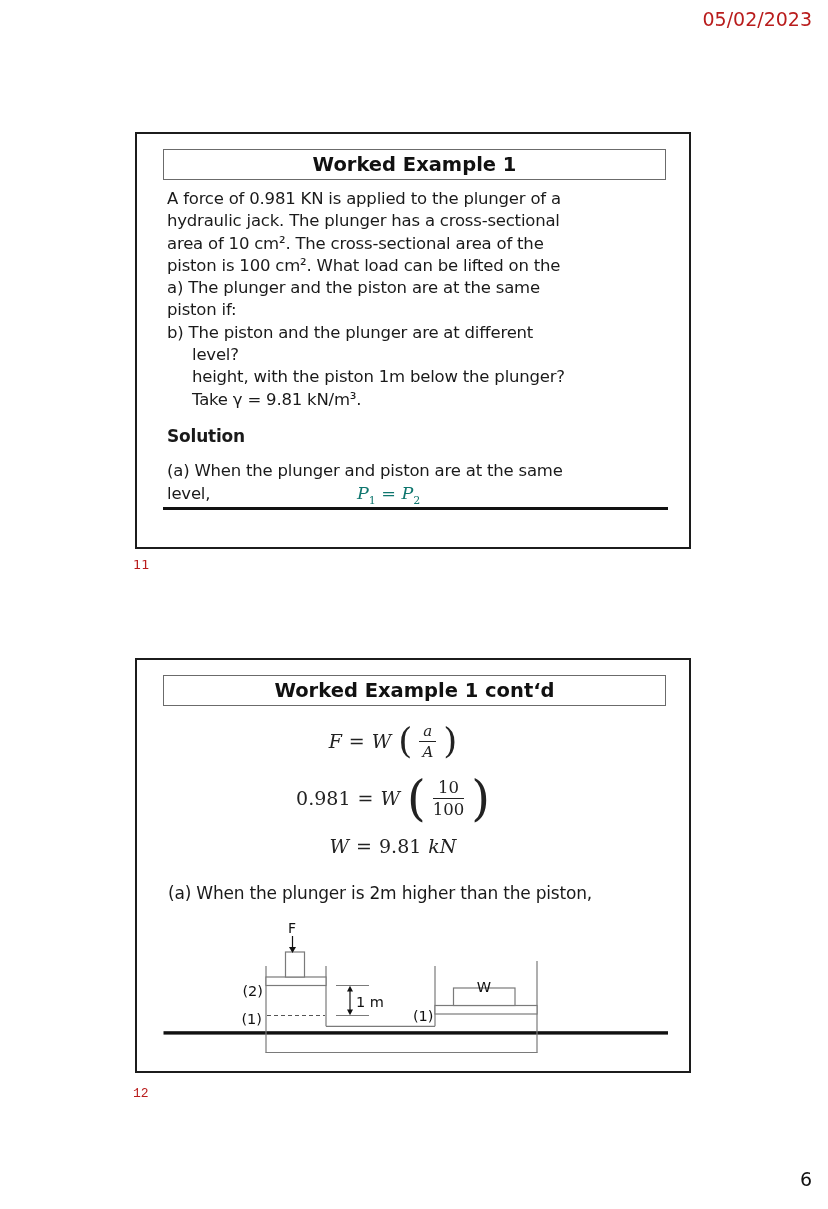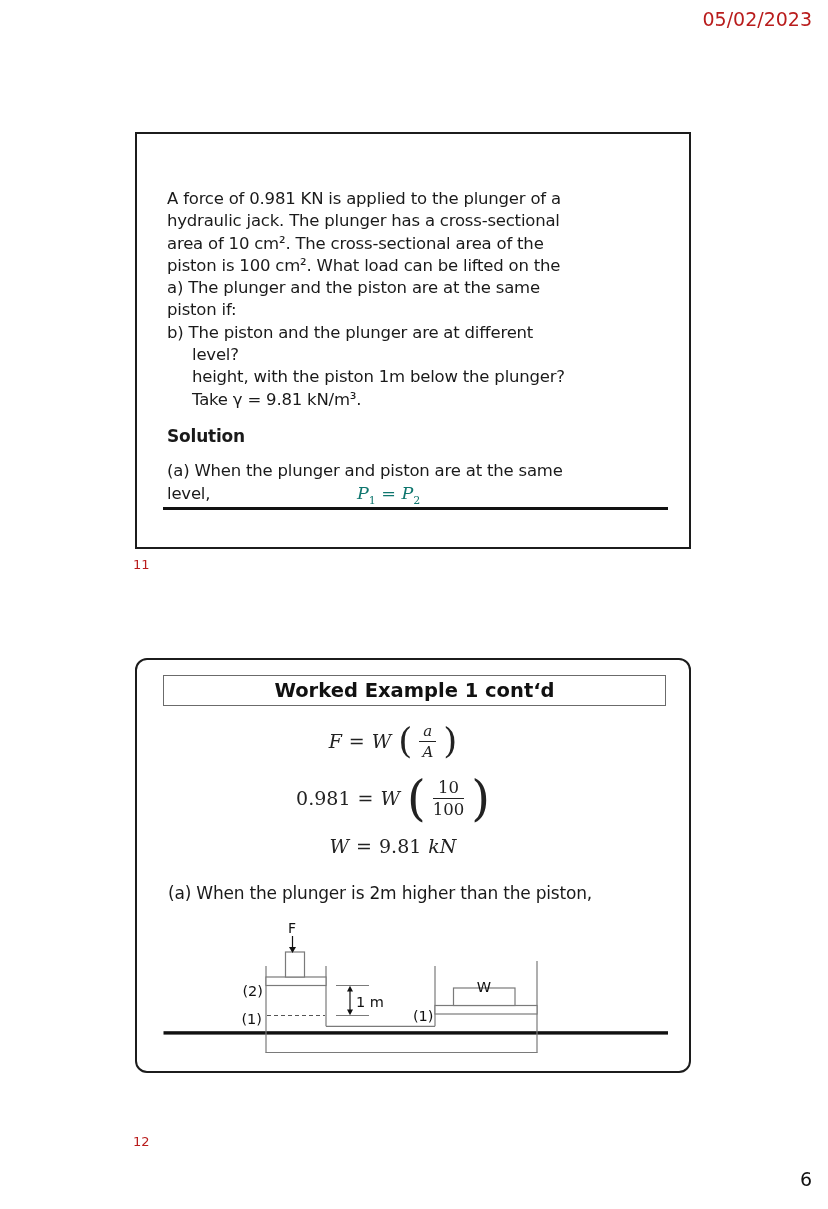--- a/index.html
+++ b/index.html
@@ -7,24 +7,24 @@
     position:relative;width:828px;height:1209px;background:#fff;
     font-family:"DejaVu Sans","Liberation Sans",sans-serif;color:#1a1a1a;overflow:hidden;
   }
   .date{position:absolute;top:8px;right:16px;font-size:19px;color:#b91c1c;}
   .page-num{position:absolute;top:1168px;right:16px;font-size:19px;color:#111;}
   .slide{
     position:absolute;left:135px;width:552px;background:#fff;
     border:2px solid #1c1c1c;
   }
   .slide1{top:132px;height:413px;}
-  .slide2{top:658px;height:411px;border-radius:12px;}
+  .slide2{top:658px;height:411px;}
   .slide-num{position:absolute;left:133px;font-size:13px;color:#b91c1c;}
   .num11{top:557px;}
-  .num12{top:1134px;}
+  .num12{top:1086px;font-family:Liberation Mono, monospace;}
   .title-box{
     position:absolute;left:26px;top:15px;width:501px;height:29px;
     border:1px solid #6b6b6b;text-align:center;line-height:29px;
     font-weight:bold;font-size:19.5px;color:#111;
   }
   .body1{position:absolute;left:30px;top:54px;width:510px;font-size:16.5px;line-height:22.3px;letter-spacing:-0.2px;}
   .bl{white-space:nowrap;}
   .ind{padding-left:25px;}
   .sol-head{position:absolute;left:30px;top:292px;font-size:17px;font-weight:bold;letter-spacing:-0.2px;}
   .sol-l1{position:absolute;left:30px;top:327px;font-size:16.5px;letter-spacing:-0.2px;white-space:nowrap;}
@@ -59,20 +59,23 @@
   .dark{stroke:#111;stroke-width:1.2;fill:none;}
 </style>
 </head>
 <body>
 
 <div class="page">
 
   <div class="date">05/02/2023</div>
 
   <div class="slide slide1">
+    <div class="title-box">
+      <span>Worked Example 1</span>
+    </div>
     <div class="body1">
       <div class="bl">A force of 0.981 KN is applied to the plunger of a</div>
       <div class="bl">hydraulic jack. The plunger has a cross-sectional</div>
       <div class="bl">area of 10 cm². The cross-sectional area of the</div>
       <div class="bl">piston is 100 cm². What load can be lifted on the</div>
       <div class="bl">a) The plunger and the piston are at the same</div>
       <div class="bl">piston if:</div>
       <div class="bl">b) The piston and the plunger are at different</div>
       <div class="bl ind">level?</div>
       <div class="bl ind">height, with the piston 1m below the plunger?</div>

